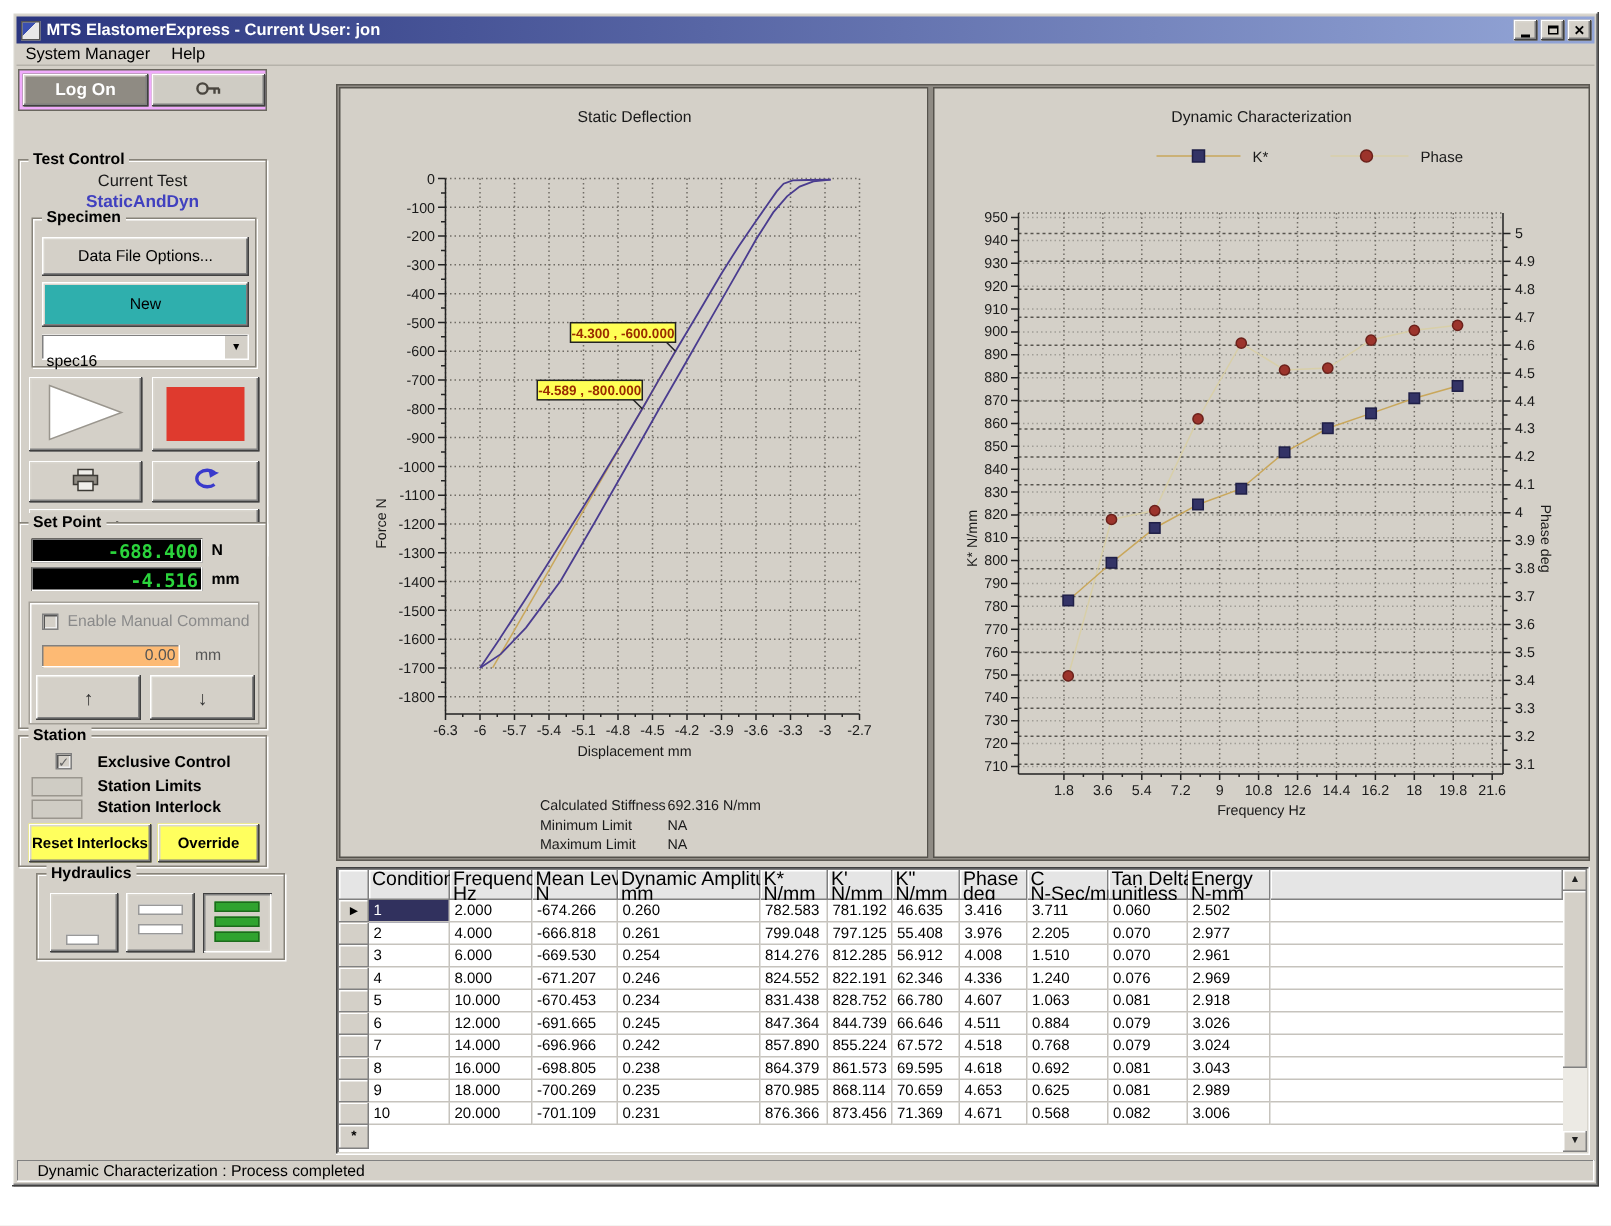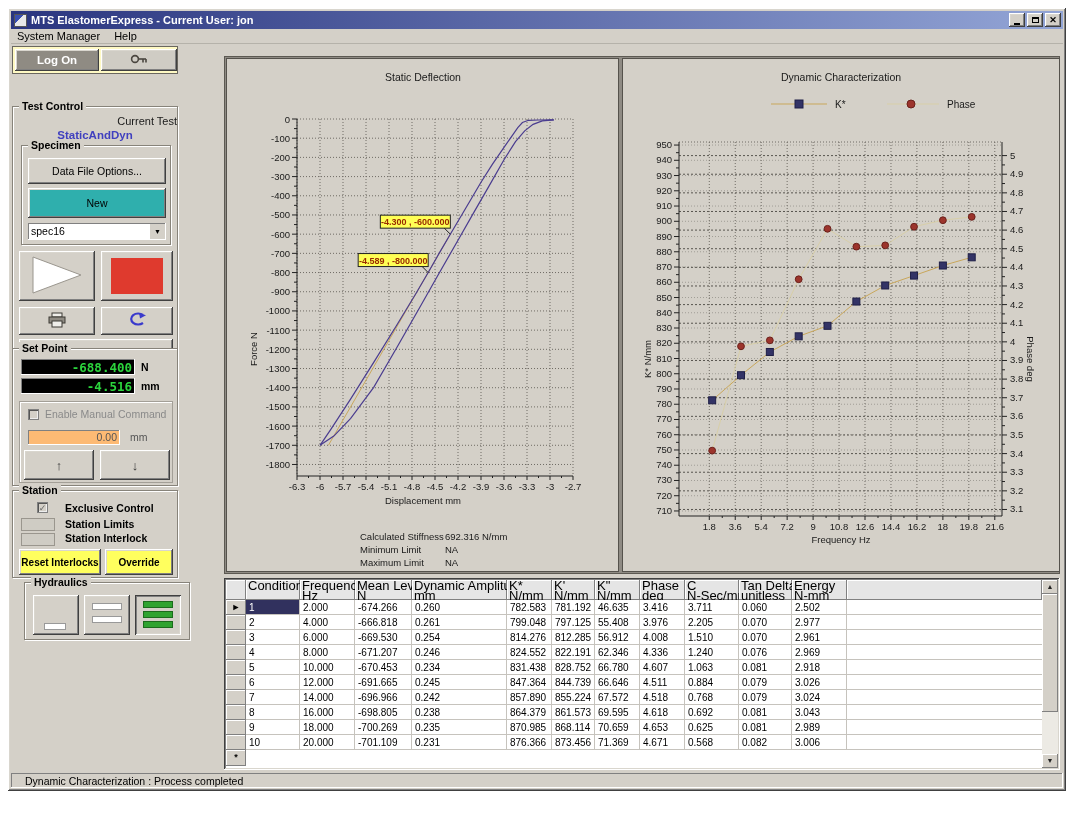--- a/index.html
+++ b/index.html
@@ -19,38 +19,38 @@
   .wbtn { width:16px; height:14px; background:#d4d0c8; display:flex; align-items:center; justify-content:center;
     font-size:9px; font-weight:bold; color:#000; line-height:1; }
   .glyph-min { width:6px; height:2px; background:#000; margin-top:7px; }
   .glyph-max { width:7px; height:6px; border:1px solid #000; border-top-width:2px; }
   .menubar { position:absolute; left:3px; top:21px; right:3px; height:15px; display:flex; gap:14px;
     align-items:center; padding-left:6px; font-size:11px; border-bottom:1px solid #b5b2aa; }
   .menuitem { cursor:default; }
   .statusbar { position:absolute; left:3px; right:3px; bottom:3px; height:15px; font-size:10.5px;
     display:flex; align-items:center; padding-left:14px; background:#d4d0c8; }
   
-  .logonrow { position:absolute; left:4px; top:38px; width:166px; height:28px; background:#fef9c3;
+  .logonrow { position:absolute; left:4px; top:38px; width:166px; height:28px; background:#f0abfc;
     border:1px solid #6a675f; display:flex; }
   .logonbtn { position:absolute; left:2px; top:2px; width:84px; height:22px; background:#8f8b83; border:0;
     color:#fff; font-weight:bold; font-size:11.5px; font-family:inherit; }
   .keybtn { position:absolute; left:88px; top:2px; width:76px; height:22px; background:#cfccc4; border:0; }
   .gb { position:absolute; border:1px solid #87837a; box-shadow:1px 1px 0 #fff, inset 1px 1px 0 #fff; background:#d4d0c8; }
   .gbl { position:absolute; top:-7px; left:6px; background:#d4d0c8; padding:0 3px; font-weight:bold; font-size:10.5px; }
   .btn { position:absolute; background:#d4d0c8; border:0; font-family:inherit; font-size:10.5px; color:#000;
     box-shadow: inset -1px -1px 0 #404040, inset 1px 1px 0 #ffffff, inset -2px -2px 0 #808080, inset 2px 2px 0 #d9d6ce; }
   .tc { left:4px; top:70px; width:166px; height:264px;margin-top:28px; }
-  .ct-label { position:absolute; top:8px; width:100%; text-align:right; font-size:11px; color:#1a1a1a; }
+  .ct-label { position:absolute; top:8px; width:100%; text-align:center; font-size:11px; color:#1a1a1a; }
   .ct-value { position:absolute; top:22px; width:100%; text-align:center; font-size:11.5px; font-weight:bold;
     color:var(--c-current-test,#4040bf); }
   .spec { left:8px; top:38px; width:150px; height:100px; }
   .dfo { left:6px; top:12px; width:138px; height:26px; }
   .newbtn { left:6px; top:42px; width:138px; height:30px; background:var(--c-teal-new-button,#2fafad); }
   .combo { position:absolute; left:6px; top:77px; width:138px; height:17px; background:#fff; font-size:10.5px; }
-  .combo-text { position:absolute; left:3px; top:2px; }
+  .combo-text { position:absolute; left:3px; top:12px; }
   .combo-btn { position:absolute; right:1px; top:1px; width:15px; height:15px; background:#d4d0c8;
     display:flex; align-items:center; justify-content:center; font-size:7px; }
   .play { left:6px; top:144px; width:76px; height:50px; }
   .stop { left:88px; top:144px; width:72px; height:50px; }
   .stopsq { position:absolute; left:10px; top:7px; width:52px; height:36px; background:var(--c-stop-red,#df3a2e); }
   .printb { left:6px; top:200px; width:76px; height:28px; }
   .undob { left:88px; top:200px; width:72px; height:28px; }
   .preport { left:6px; top:232px; width:154px; height:26px; font-weight:bold; }
   .sp { left:4px; top:340px; width:166px; height:138px; }
   .led { position:absolute; left:8px; width:114px; height:16px; background:#000; color:var(--c-led-green,#2bd43c);

